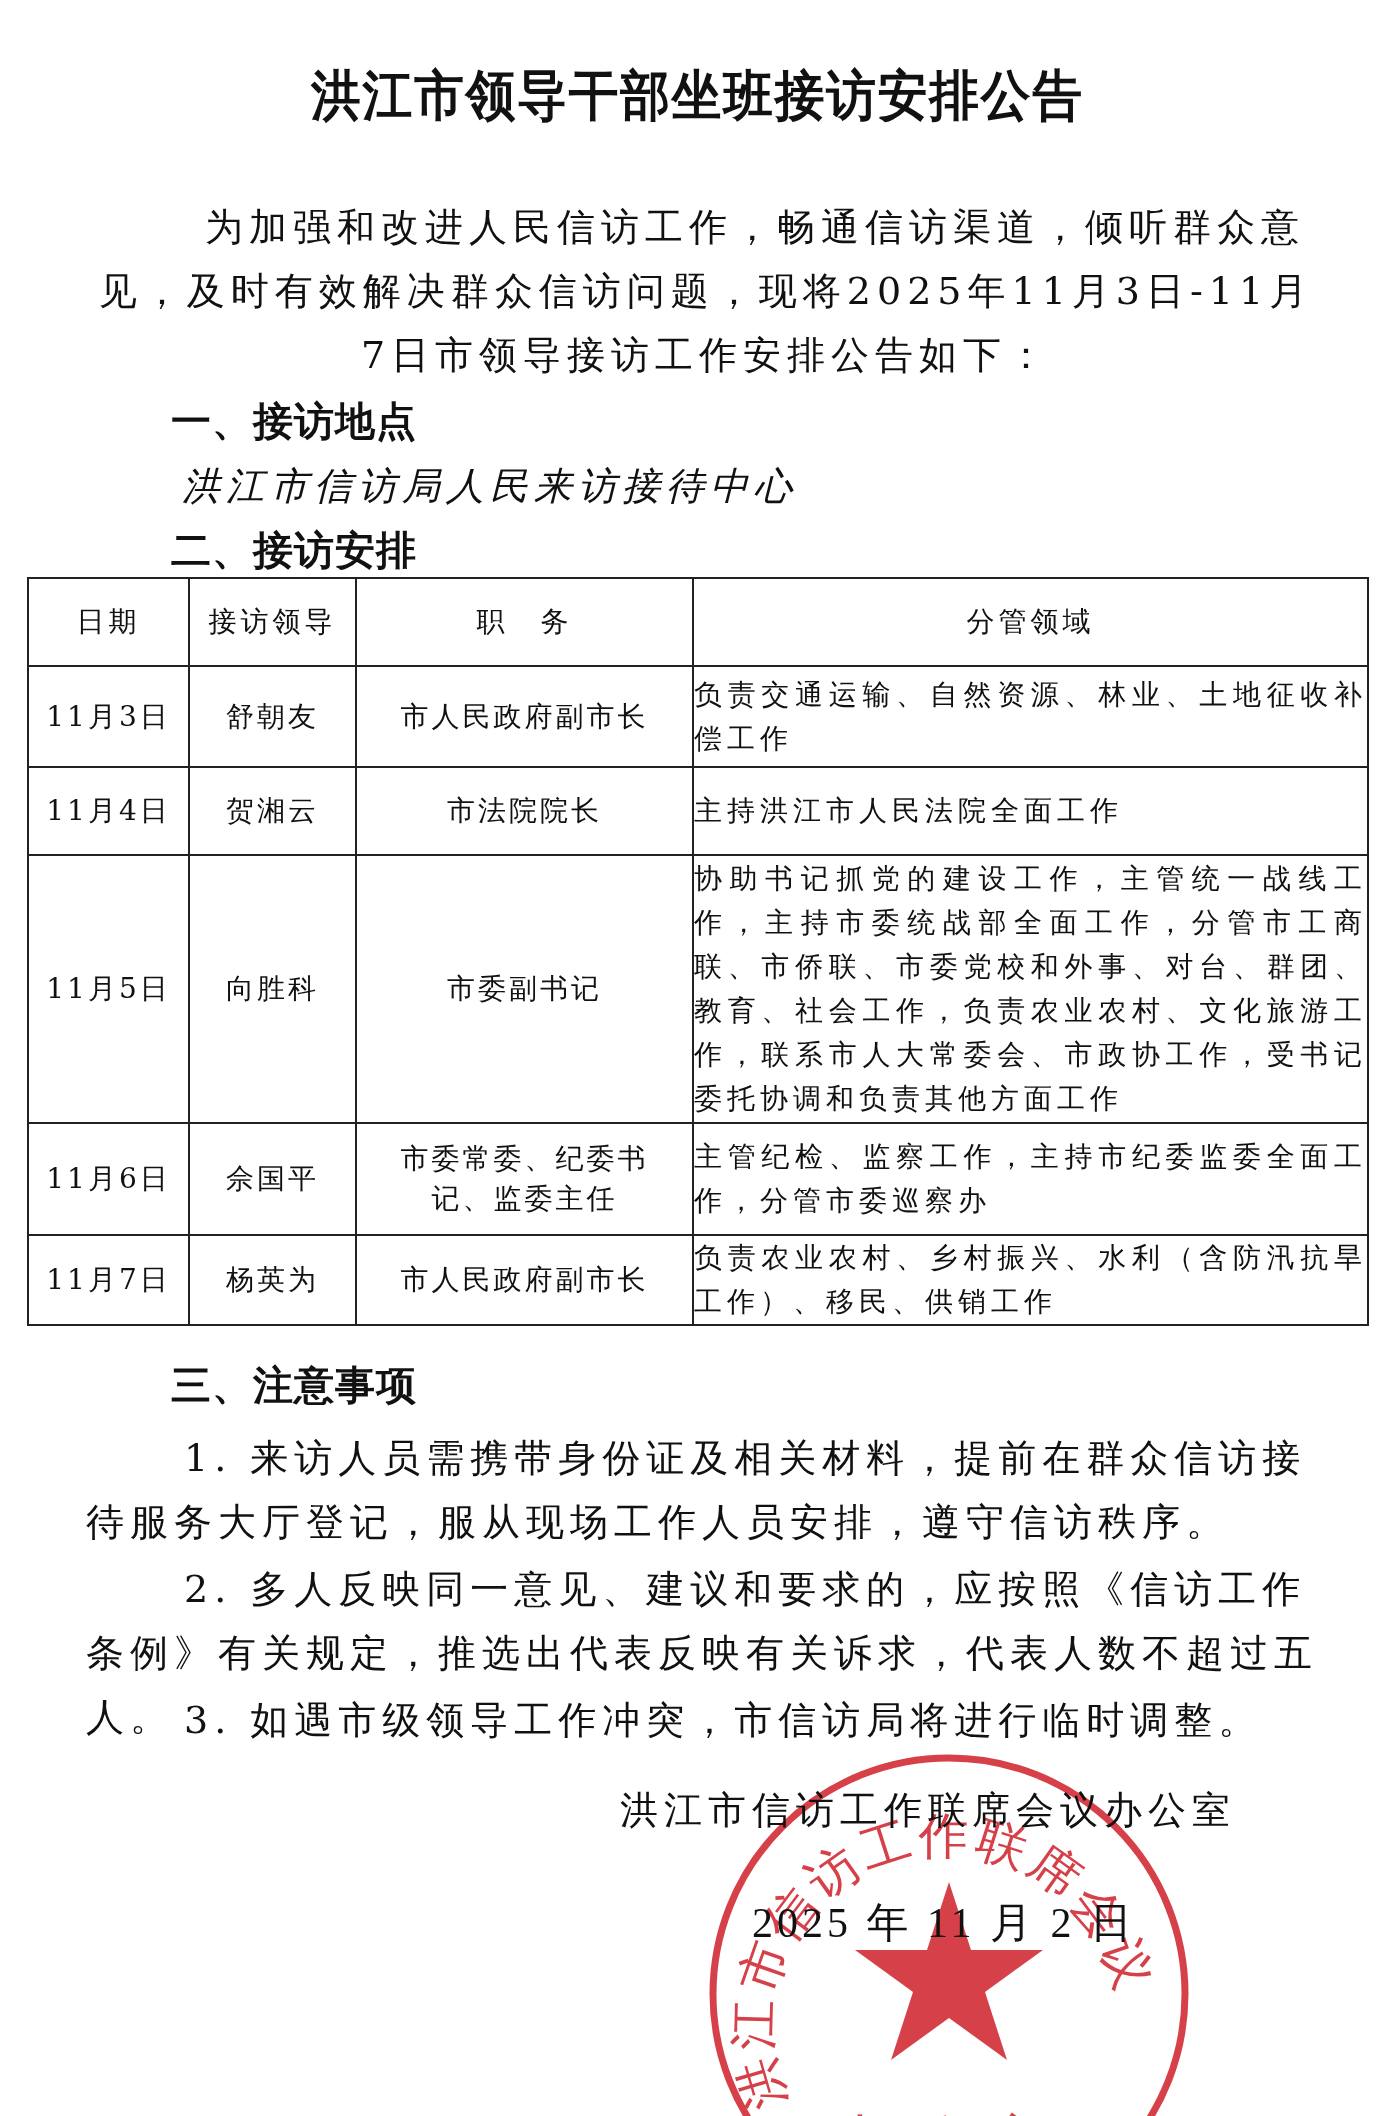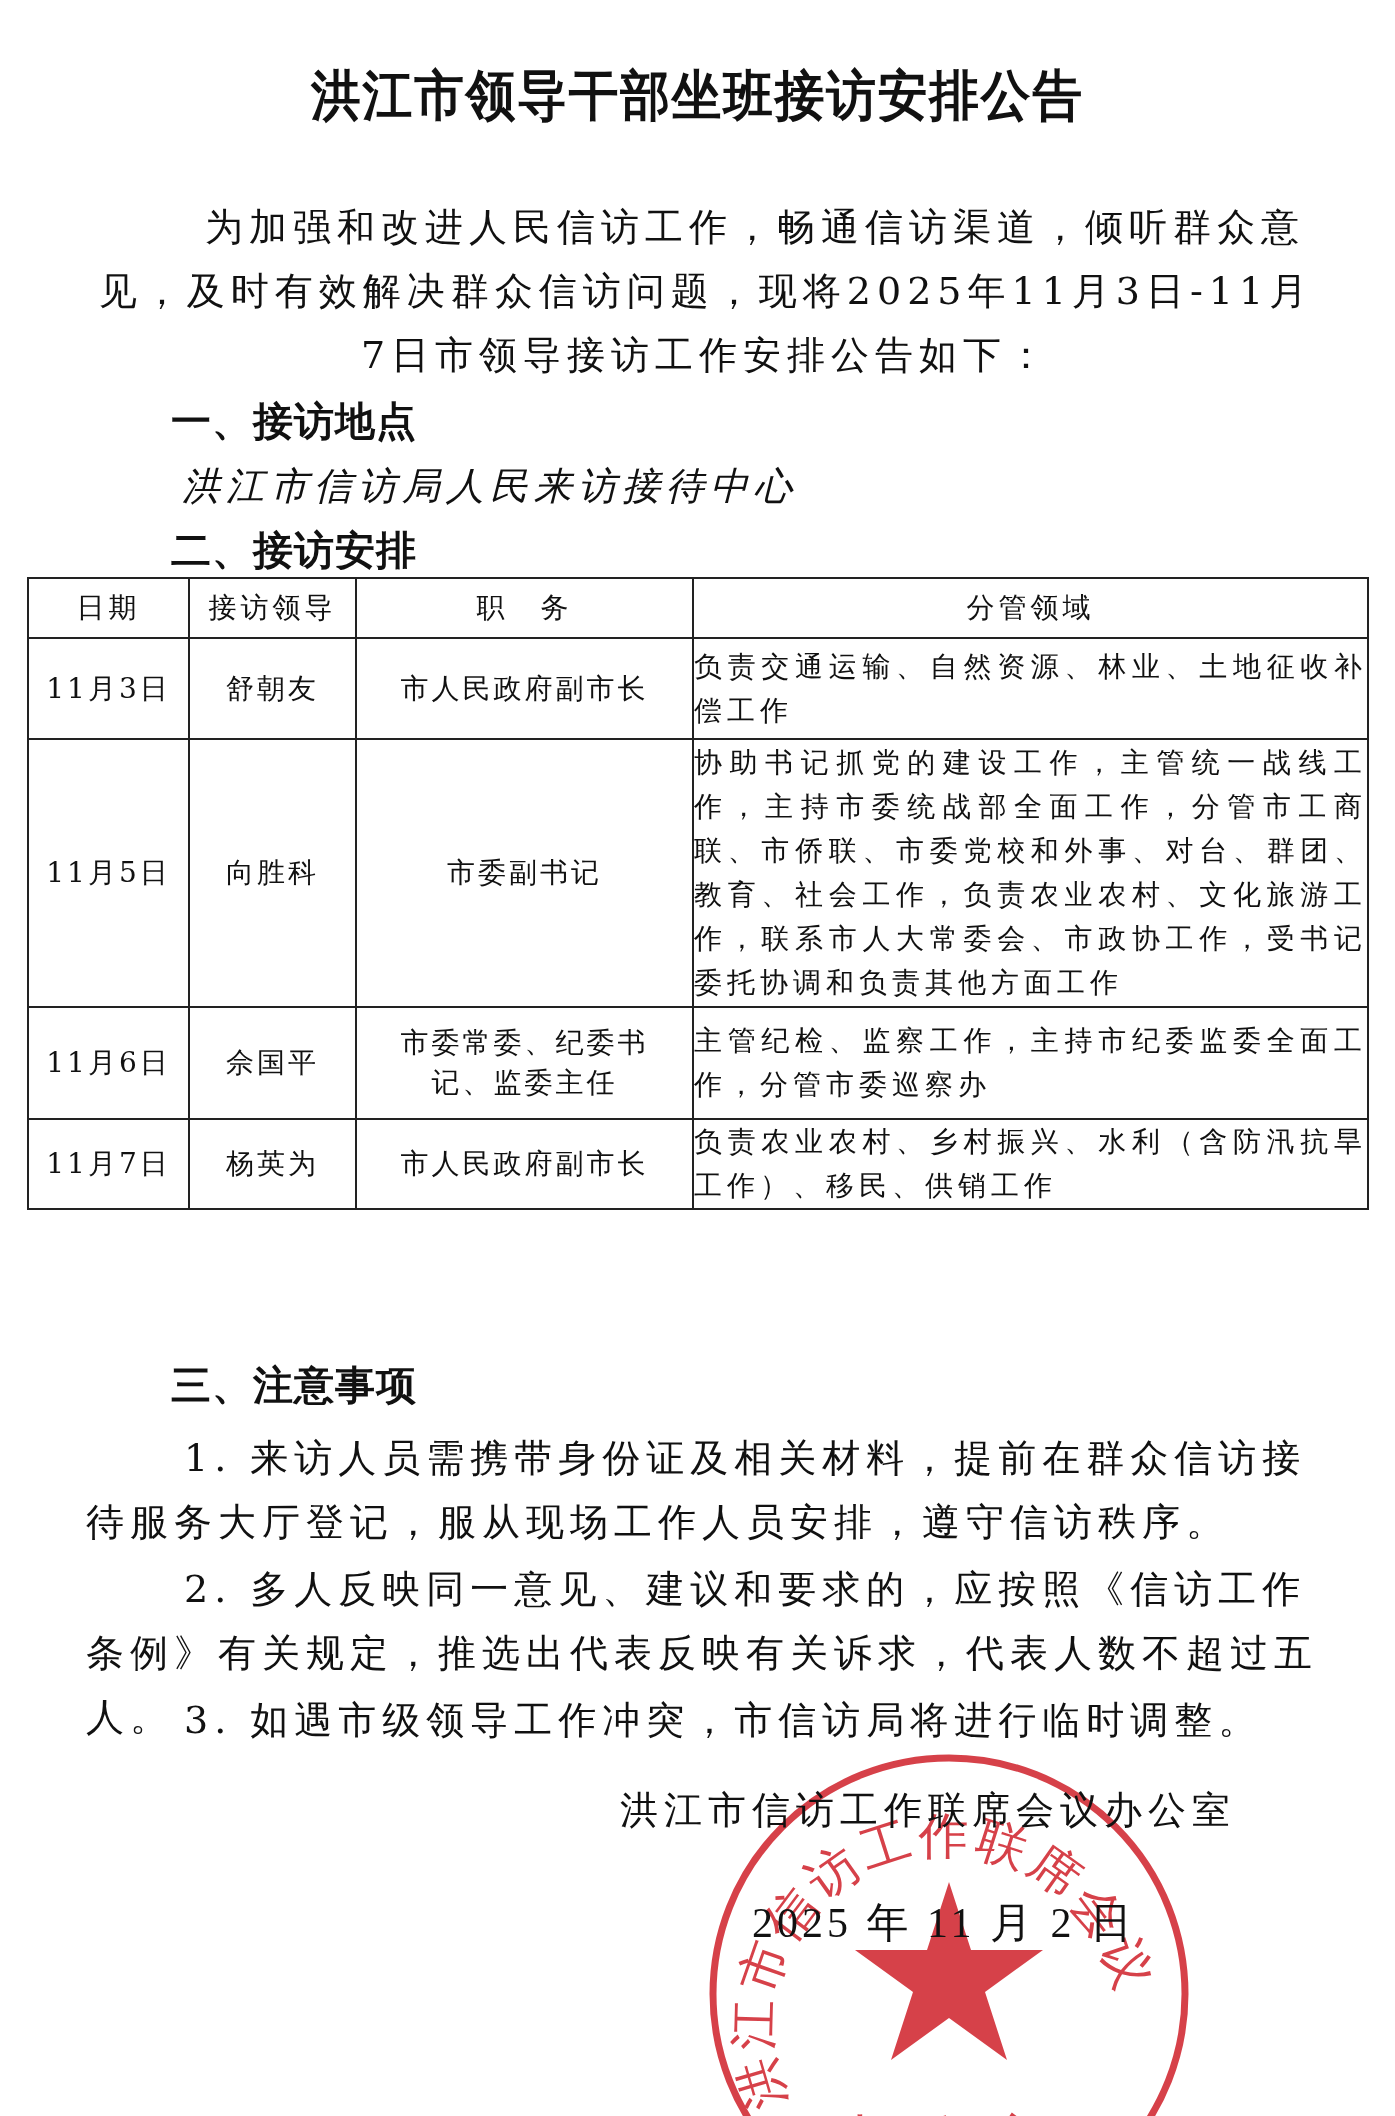--- a/index.html
+++ b/index.html
@@ -68,33 +68,39 @@
 <div class="heading" style="top:522px;">二、接访安排</div>
 
 <table class="sched">
   <colgroup>
     <col style="width:161px">
       <col style="width:167px">
       <col style="width:337px">
       <col style="width:675px">
   </colgroup>
   <thead>
-    <tr style="height:60px">
+    <tr style="height:88px">
       <th>日期</th>
       <th>接访领导</th>
       <th>职　务</th>
       <th>分管领域</th>
     </tr>
   </thead>
   <tbody>
     <tr style="height:101px">
       <td class="c">11月3日</td>
       <td class="c">舒朝友</td>
       <td class="c">市人民政府副市长</td>
       <td class="area">负责交通运输、自然资源、林业、土地征收补偿工作</td>
+    </tr>
+    <tr style="height:88px">
+      <td class="c">11月4日</td>
+      <td class="c">贺湘云</td>
+      <td class="c">市法院院长</td>
+      <td class="area">主持洪江市人民法院全面工作</td>
     </tr>
     <tr style="height:268px">
       <td class="c">11月5日</td>
       <td class="c">向胜科</td>
       <td class="c">市委副书记</td>
       <td class="area">协助书记抓党的建设工作，主管统一战线工作，主持市委统战部全面工作，分管市工商联、市侨联、市委党校和外事、对台、群团、教育、社会工作，负责农业农村、文化旅游工作，联系市人大常委会、市政协工作，受书记委托协调和负责其他方面工作</td>
     </tr>
     <tr style="height:112px">
       <td class="c">11月6日</td>
       <td class="c">佘国平</td>

